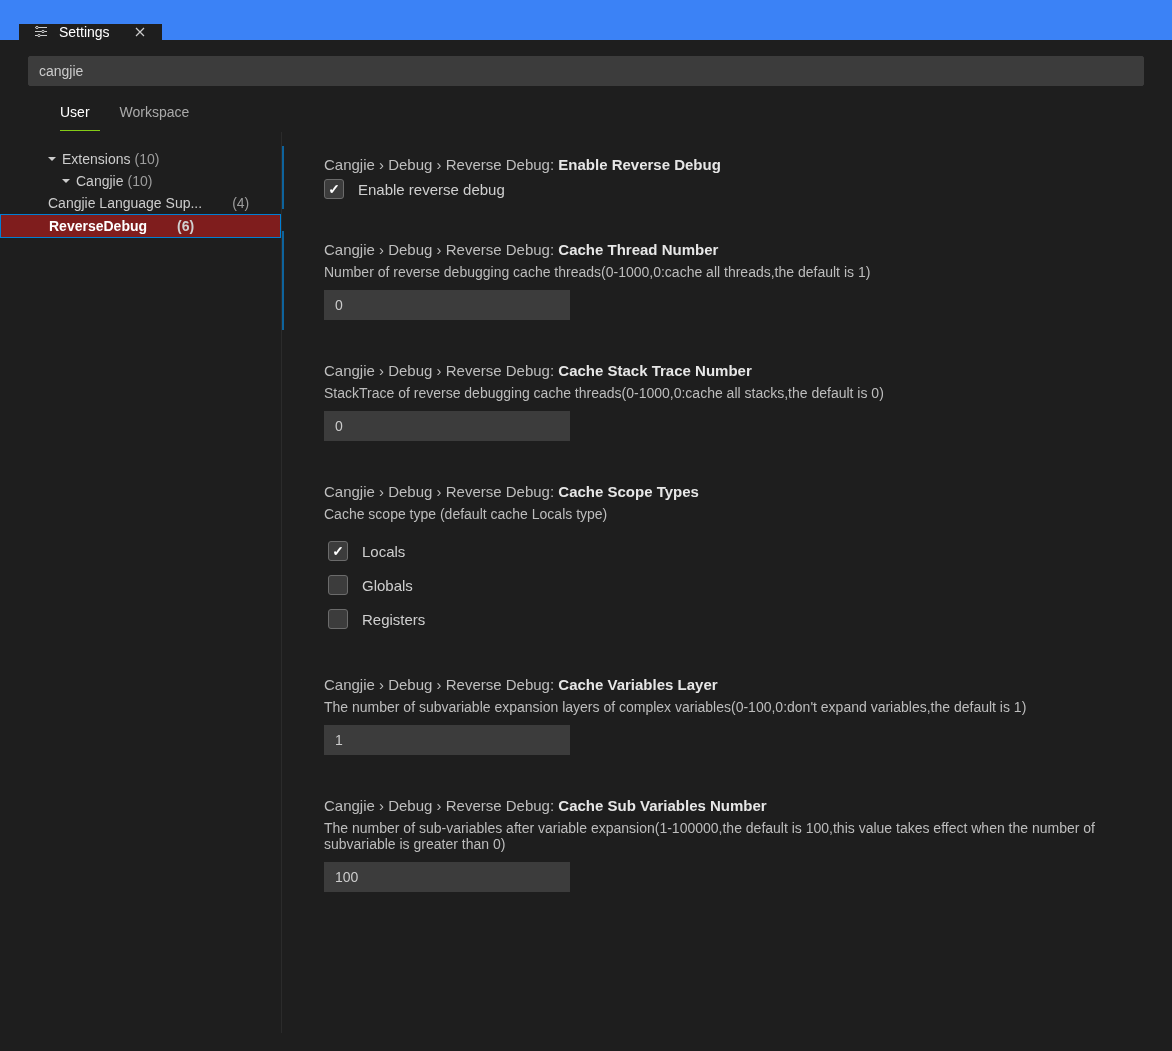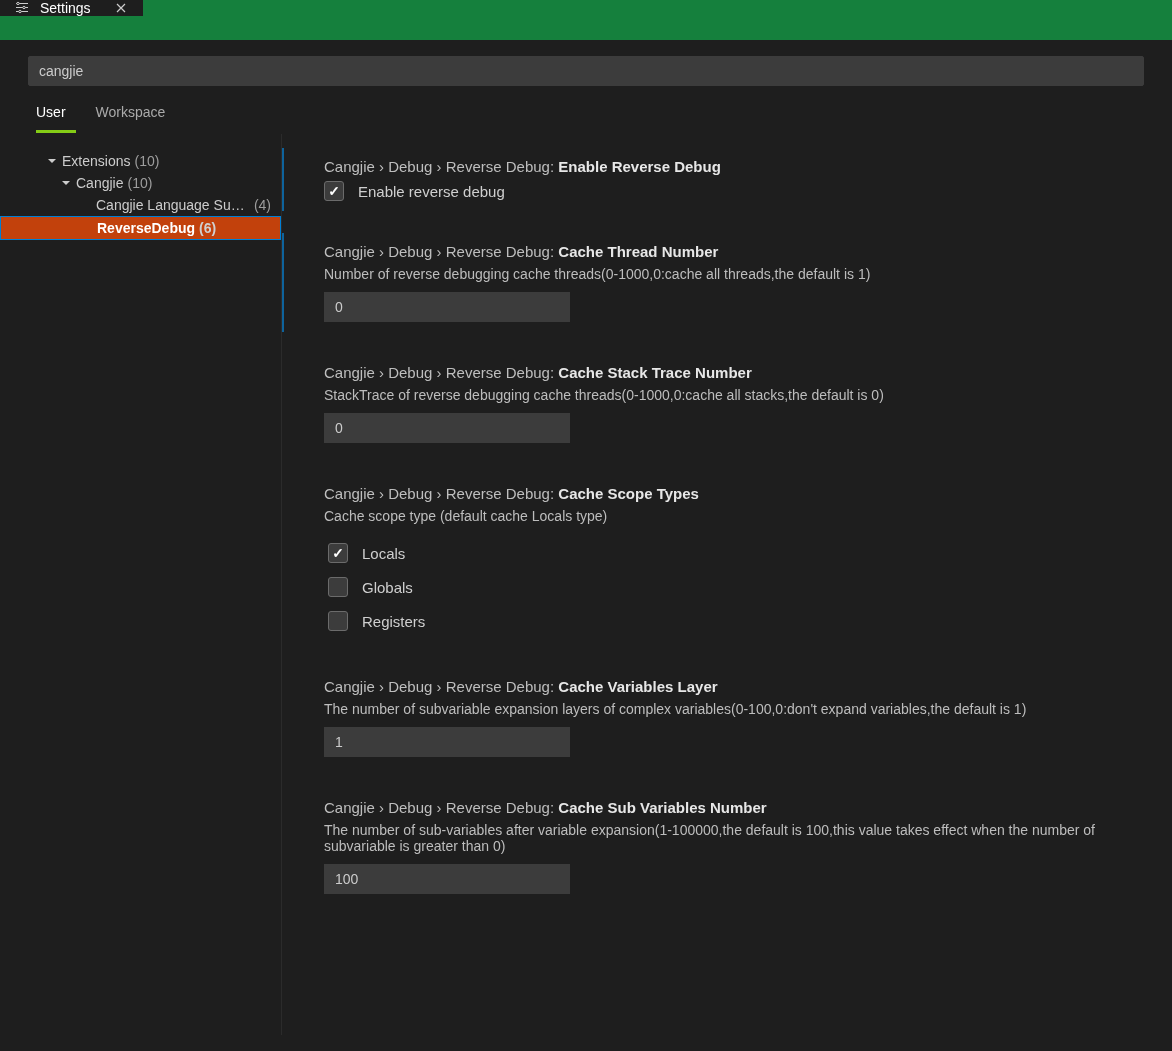--- a/index.html
+++ b/index.html
@@ -6,24 +6,25 @@
 body {
   background: #1e1e1e;
   color: #cccccc;
   font-family: "Segoe UI", -apple-system, sans-serif;
   font-size: 14px;
   width: 1172px;
   height: 1051px;
   overflow: hidden;
 }
 .tab-bar {
-  background: #15803d;
+  background: #3b82f6;
   height: 40px;
   display: flex;
-  align-items: flex-start;
+  align-items: flex-end;
+  padding-left: 19px;
 }
 .tab {
   background: #1e1e1e;
   display: flex;
   align-items: center;
   padding: 0 14px;
   gap: 10px;
   font-size: 14px;
   color: #ffffff;
 }
@@ -50,21 +51,22 @@
 .scope-tab {
   padding: 8px 10px 10px 0;
   margin-right: 20px;
   font-size: 14px;
   color: #aaaaaa;
   cursor: pointer;
   border-bottom: 1px solid transparent;
 }
 .scope-tab.active {
   color: #ffffff;
-  border-bottom: 3px solid #84cc16;
+  border-bottom: 1px solid #84cc16;
+  margin-left: 24px;
 }
 .content-row {
   display: flex;
   height: calc(100% - 150px);
 }
 .sidebar {
   width: 282px;
   padding: 16px 0 0 0;
   border-right: 1px solid rgba(255,255,255,0.06);
   font-size: 14px;
@@ -73,23 +75,23 @@
 .tree-item {
   display: flex;
   align-items: center;
   padding: 3px 10px 3px 0;
   cursor: pointer;
   color: #cccccc;
 }
 .tree-item .chev { width: 16px; height: 16px; margin-right: 2px; display: flex; align-items: center; justify-content: center; }
 .tree-item.depth-0 { padding-left: 44px; }
 .tree-item.depth-1 { padding-left: 58px; }
-.tree-item.depth-2 { padding-left: 96px; }
+.tree-item.depth-2 { padding-left: 48px; gap: 26px; }
 .tree-item.selected {
-  background: #c2410c;
+  background: #7f1d1d;
   border: 1px solid #007fd4;
   color: #ffffff;
   font-weight: 600;
 }
 .tree-item .count { color: #9d9d9d; margin-left: 4px; }
 .tree-item.selected .count { color: #d0d0d0; }
 .tree-label { white-space: nowrap; overflow: hidden; text-overflow: ellipsis; }
 .settings-body {
   flex: 1;
   padding: 14px 0 30px 0;

